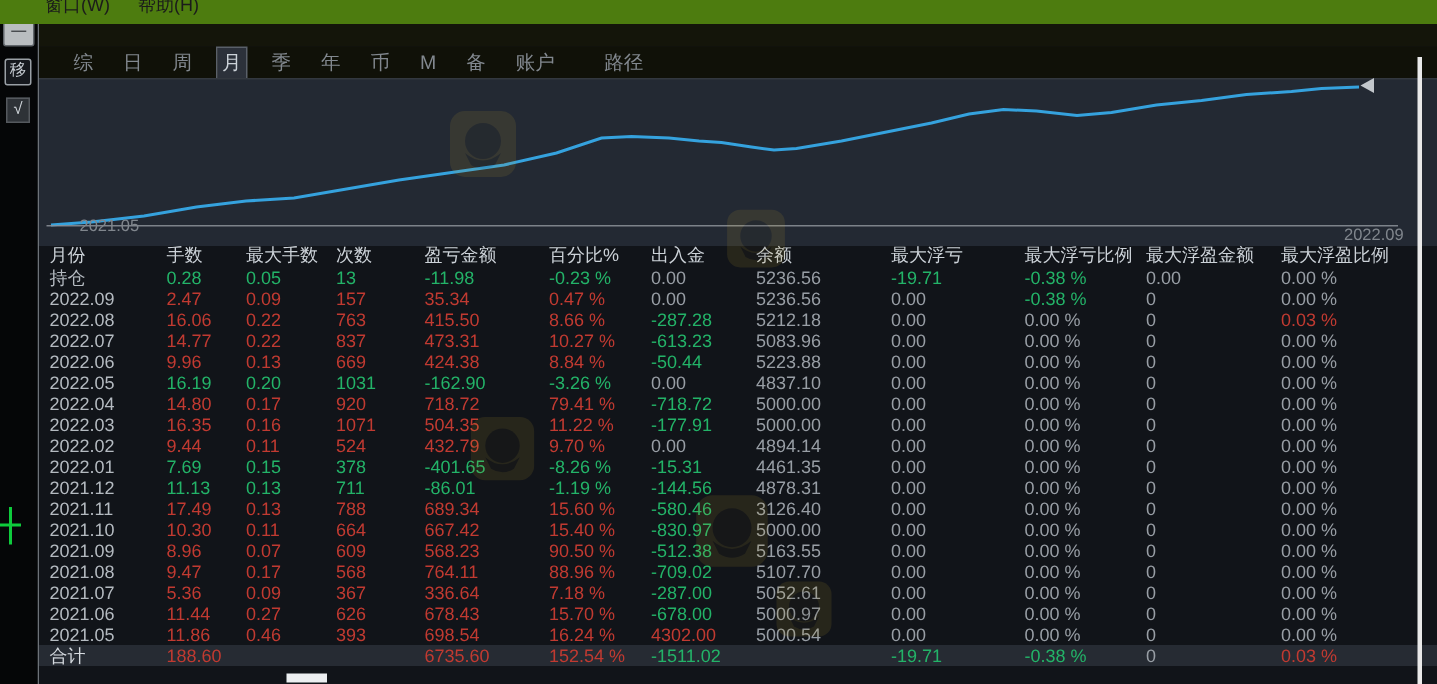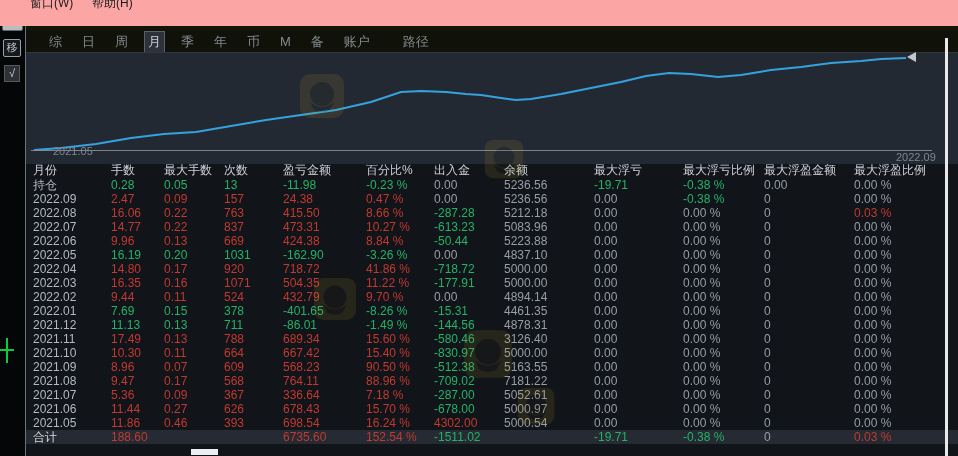--- a/index.html
+++ b/index.html
@@ -1,20 +1,20 @@
 <!DOCTYPE html>
 <html><head>
 <meta charset="utf-8">
 <style>
   html,body{margin:0;padding:0}
   body{width:958px;height:456px;position:relative;overflow:hidden;background:#0d0f12;
        font-family:"Liberation Sans",sans-serif;}
 
   
-  .menustrip{position:absolute;top:0;left:0;width:958px;height:26px;background:#fca5a5;overflow:hidden;z-index:6}
+  .menustrip{position:absolute;top:0;left:0;width:958px;height:16px;background:#4d7c0f;overflow:hidden;z-index:6}
   .menustrip span{position:absolute;top:-5px;font-size:12px;color:#1b1b1b}
   .mfrag0{left:30px}.mfrag1{left:92px}
 
   
   .sidestrip{position:absolute;top:9px;left:0;width:25px;height:447px;background:#050607;z-index:5}
   .btn-min{position:absolute;left:2px;top:5px;width:19px;height:15px;background:#b9bdc0;border:1px solid #60656a;
            border-radius:2px;color:#15181c;font-size:10px;line-height:12px;text-align:center;cursor:default}
   .btn-move{position:absolute;left:3px;top:30px;width:16px;height:16px;border:1px solid #9aa0a6;border-radius:2px;
             color:#c6ccd2;font-size:11px;line-height:15px;text-align:center;background:#15181d}
   .btn-check{position:absolute;left:4px;top:56px;width:14px;height:15px;background:#2e3237;border:1px solid #55595e;
@@ -135,21 +135,21 @@
         <span class="cell c-g">-19.71</span>
         <span class="cell c-g">-0.38 %</span>
         <span class="cell c-n">0.00</span>
         <span class="cell c-n">0.00 %</span>
       </div>
       <div class="trow">
         <span class="cell c-m">2022.09</span>
         <span class="cell c-r">2.47</span>
         <span class="cell c-r">0.09</span>
         <span class="cell c-r">157</span>
-        <span class="cell c-r">24.38</span>
+        <span class="cell c-r">35.34</span>
         <span class="cell c-r">0.47 %</span>
         <span class="cell c-n">0.00</span>
         <span class="cell c-n">5236.56</span>
         <span class="cell c-n">0.00</span>
         <span class="cell c-g">-0.38 %</span>
         <span class="cell c-n">0</span>
         <span class="cell c-n">0.00 %</span>
       </div>
       <div class="trow">
         <span class="cell c-m">2022.08</span>
@@ -206,21 +206,21 @@
         <span class="cell c-n">0.00 %</span>
         <span class="cell c-n">0</span>
         <span class="cell c-n">0.00 %</span>
       </div>
       <div class="trow">
         <span class="cell c-m">2022.04</span>
         <span class="cell c-r">14.80</span>
         <span class="cell c-r">0.17</span>
         <span class="cell c-r">920</span>
         <span class="cell c-r">718.72</span>
-        <span class="cell c-r">41.86 %</span>
+        <span class="cell c-r">79.41 %</span>
         <span class="cell c-g">-718.72</span>
         <span class="cell c-n">5000.00</span>
         <span class="cell c-n">0.00</span>
         <span class="cell c-n">0.00 %</span>
         <span class="cell c-n">0</span>
         <span class="cell c-n">0.00 %</span>
       </div>
       <div class="trow">
         <span class="cell c-m">2022.03</span>
         <span class="cell c-r">16.35</span>
@@ -262,21 +262,21 @@
         <span class="cell c-n">0.00 %</span>
         <span class="cell c-n">0</span>
         <span class="cell c-n">0.00 %</span>
       </div>
       <div class="trow">
         <span class="cell c-m">2021.12</span>
         <span class="cell c-g">11.13</span>
         <span class="cell c-g">0.13</span>
         <span class="cell c-g">711</span>
         <span class="cell c-g">-86.01</span>
-        <span class="cell c-g">-1.49 %</span>
+        <span class="cell c-g">-1.19 %</span>
         <span class="cell c-g">-144.56</span>
         <span class="cell c-n">4878.31</span>
         <span class="cell c-n">0.00</span>
         <span class="cell c-n">0.00 %</span>
         <span class="cell c-n">0</span>
         <span class="cell c-n">0.00 %</span>
       </div>
       <div class="trow">
         <span class="cell c-m">2021.11</span>
         <span class="cell c-r">17.49</span>
@@ -320,21 +320,21 @@
         <span class="cell c-n">0.00 %</span>
       </div>
       <div class="trow">
         <span class="cell c-m">2021.08</span>
         <span class="cell c-r">9.47</span>
         <span class="cell c-r">0.17</span>
         <span class="cell c-r">568</span>
         <span class="cell c-r">764.11</span>
         <span class="cell c-r">88.96 %</span>
         <span class="cell c-g">-709.02</span>
-        <span class="cell c-n">7181.22</span>
+        <span class="cell c-n">5107.70</span>
         <span class="cell c-n">0.00</span>
         <span class="cell c-n">0.00 %</span>
         <span class="cell c-n">0</span>
         <span class="cell c-n">0.00 %</span>
       </div>
       <div class="trow">
         <span class="cell c-m">2021.07</span>
         <span class="cell c-r">5.36</span>
         <span class="cell c-r">0.09</span>
         <span class="cell c-r">367</span>

